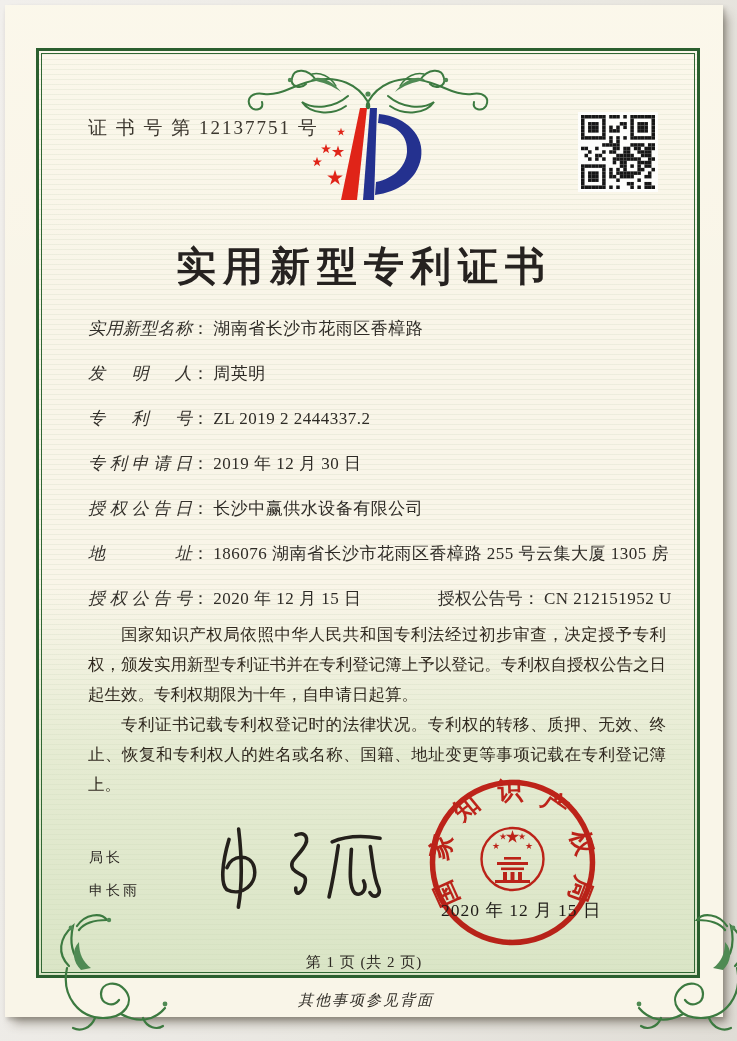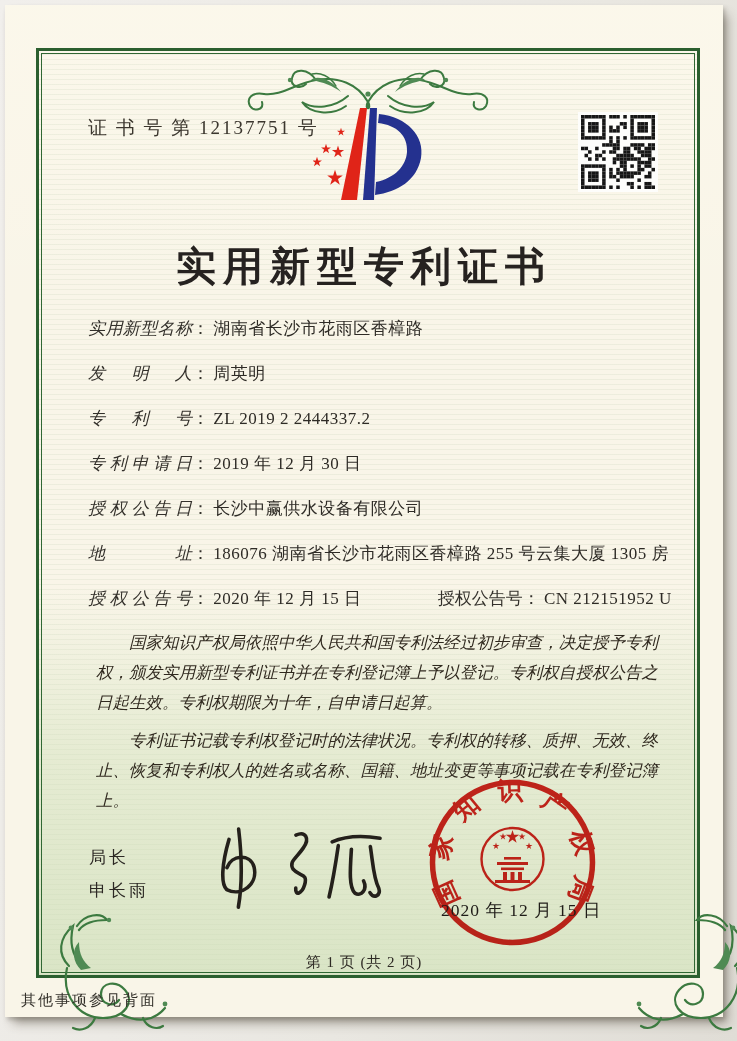--- a/index.html
+++ b/index.html
@@ -32,29 +32,29 @@
     letter-spacing:7px;color:#262220;margin-top:19px;}
   .fields{left:83px;top:312px;right:38px;font-size:17px;}
   .frow{height:24px;margin-bottom:21px;white-space:nowrap;}
   .flabel{display:inline-block;width:104px;text-align:justify;text-align-last:justify;
     vertical-align:top;color:#33302b;font-style:italic;}
   .fcolon{color:#33302b;}
   .fvalue{color:#2e2b26;letter-spacing:.5px;}
   .flabel2{margin-left:72px;color:#33302b;}
   .body-text{left:83px;top:615px;width:578px;font-size:16.5px;line-height:30px;
     text-align:justify;color:#30291f;}
-  .body-text p{margin:8px;text-indent:2em;font-style:italic;}
-  .signer{left:84px;top:836px;font-family:"Liberation Sans",sans-serif;font-size:17px;
+  .body-text p{margin:0;text-indent:2em;}
+  .signer{left:84px;top:836px;font-family:"Liberation Sans",sans-serif;font-size:14px;
     line-height:33px;letter-spacing:3px;color:#2c2824;}
   .signature{left:195px;top:816px;}
   .seal{left:420px;top:770px;mix-blend-mode:multiply;opacity:.95;}
   .seal-date{left:436px;top:893px;font-size:17.5px;letter-spacing:1px;color:#1f1c18;z-index:5;}
   .page-num{left:0;right:0;top:948px;text-align:center;font-size:15px;letter-spacing:1px;color:#2e2a24;}
-  .back-note{left:16px;right:0;top:986px;text-align:left;font-size:15px;letter-spacing:2px;
-    color:#33302a;}
+  .back-note{left:4px;right:0;top:986px;text-align:center;font-size:15px;letter-spacing:2px;
+    font-style:italic;color:#33302a;}
   .qr{left:573px;top:107px;}
   .logo{left:308px;top:97px;}
   .ornament-top{left:50%;top:13px;transform:translateX(-50%);}
   .corner-left{left:12px;top:863px;}
   .corner-right{left:594px;top:863px;}
 </style>
 </head>
 <body>
 
 <div class="paper">

